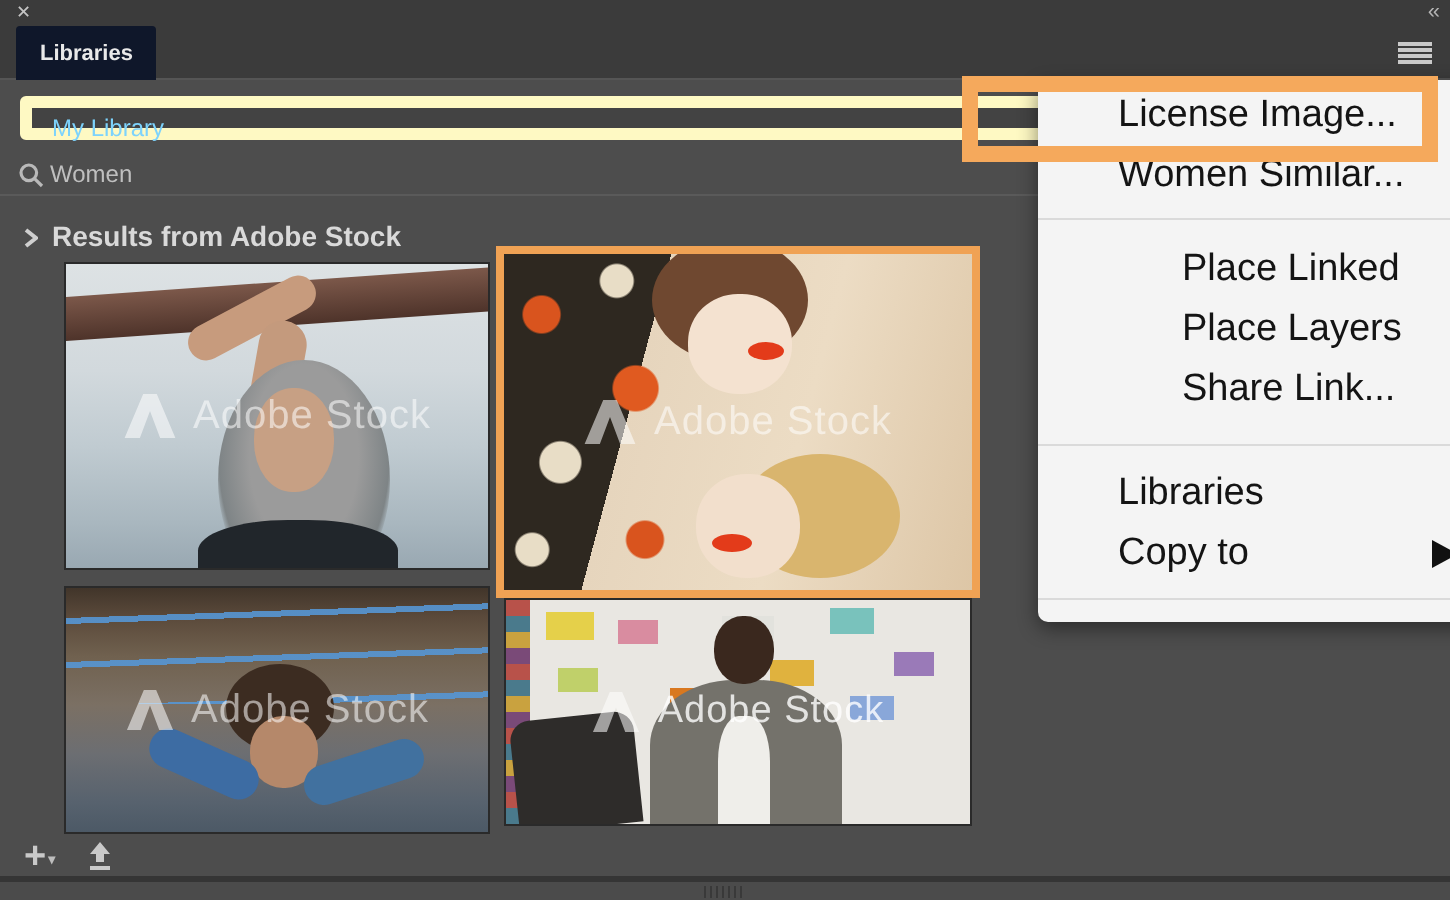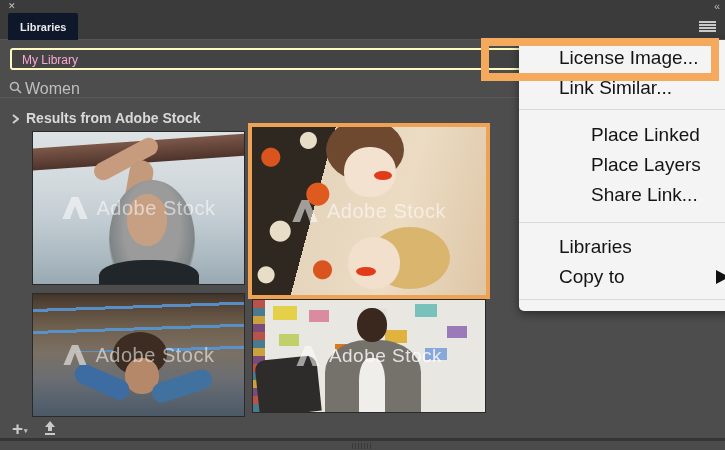--- a/index.html
+++ b/index.html
@@ -10,22 +10,22 @@
   .top-strip{position:absolute;left:0;top:0;width:725px;height:13px;background:#3b3b3b;}
   .close-x{position:absolute;left:8px;top:0px;font-size:9px;color:#c4c4c4;line-height:13px;cursor:default;}
   .collapse{position:absolute;right:6px;top:0px;font-size:11px;color:#b5b5b5;line-height:13px;letter-spacing:-1px;}
   .tab-row{position:absolute;left:0;top:13px;width:725px;height:27px;background:#3b3b3b;border-bottom:1px solid #555;}
   .tab{position:absolute;left:8px;top:0;height:27px;padding:0 12px;background:#0f172a;border-radius:2px 2px 0 0;
        color:#e9e9e9;font-size:11px;font-weight:bold;line-height:28px;}
   .hamburger{position:absolute;right:9px;top:21px;width:17px;height:12px;z-index:3;}
   .hamburger i{display:block;height:2px;background:#c9c9c9;margin-bottom:1px;}
 
   .lib-select{position:absolute;left:10px;top:48px;width:703px;height:22px;background:#434343;
-              border:2px solid #fef9c3;border-radius:3px;color:#f9a8d4;font-size:12px;line-height:20px;padding-left:10px;}
-  .search-row{position:absolute;left:0;top:78px;width:582px;height:20px;border-bottom:1px solid #5a5a5a;color:#bfbfbf;font-size:16px;}
+              border:6px solid #fef9c3;border-radius:3px;color:#7dd3fc;font-size:12px;line-height:20px;padding-left:10px;}
+  .search-row{position:absolute;left:0;top:78px;width:582px;height:20px;border-bottom:1px solid #5a5a5a;color:#bfbfbf;font-size:12px;}
   .search-row svg{position:absolute;left:9px;top:3px;}
   .search-row .val{position:absolute;left:25px;top:2px;}
 
   .results-header{position:absolute;left:12px;top:110px;height:14px;color:#d9d9d9;font-size:14px;font-weight:bold;}
   .results-header svg{vertical-align:-1px;margin-right:7px;}
 
   
   .thumb{position:absolute;overflow:hidden;border:1px solid #2a2a2a;padding-left:40px;}
   .thumb .wm{position:absolute;left:0;right:0;top:0;bottom:0;display:flex;align-items:center;justify-content:center;gap:9px;
              color:rgba(255,255,255,0.55);font-size:20px;letter-spacing:0.5px;}
@@ -217,21 +217,21 @@
     </svg>
   </div>
   <div class="bottom-line"></div>
   <div class="bottom-strip"></div>
   <div class="grip"></div>
   <div class="scroll-thumb"></div>
 
   <div class="menu" id="ctx-menu">
       <div class="mgroup mg0">
         <div class="mitem"><span>License Image...</span></div>
-        <div class="mitem"><span>Link Similar...</span></div>
+        <div class="mitem"><span>Women Similar...</span></div>
       </div>
       <div class="msep"></div>
       <div class="mgroup mg1">
         <div class="mitem"><span>Place Linked</span></div>
         <div class="mitem"><span>Place Layers</span></div>
         <div class="mitem"><span>Share Link...</span></div>
       </div>
       <div class="msep"></div>
       <div class="mgroup mg2">
         <div class="mitem"><span>Libraries</span></div>

